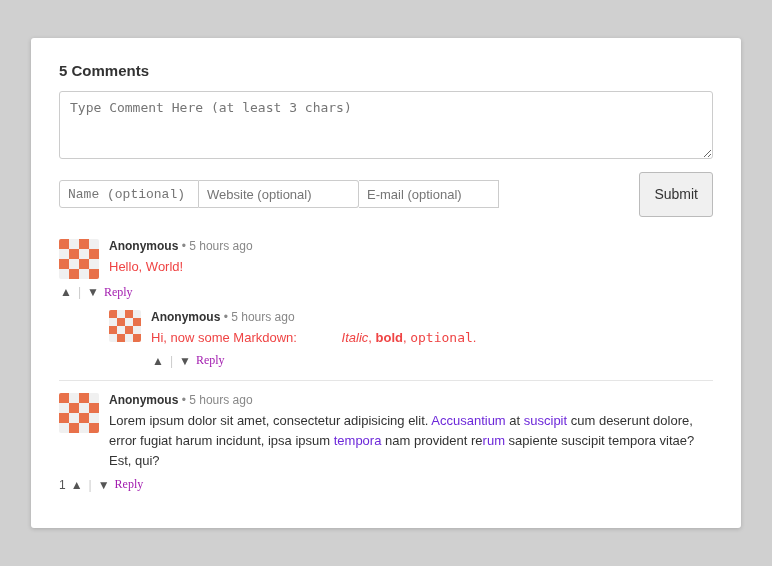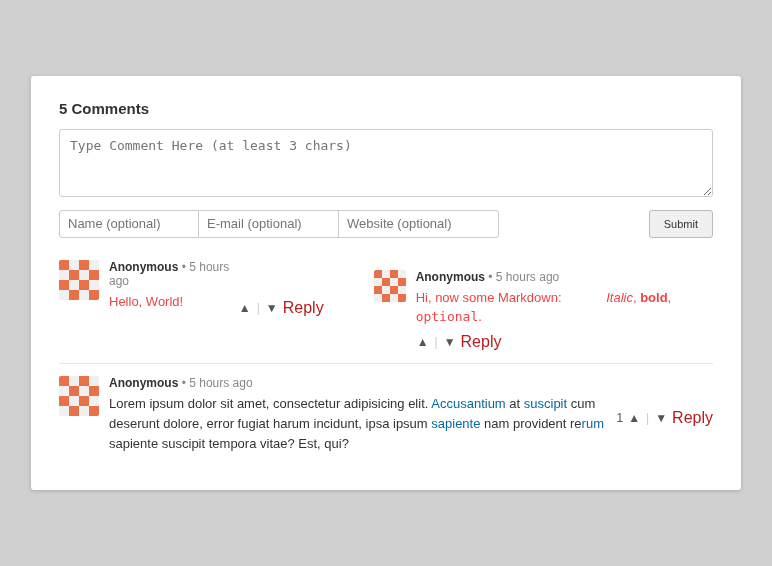--- a/index.html
+++ b/index.html
@@ -46,40 +46,40 @@
     .form-input {
       border: 1px solid #ccc;
       border-radius: 0;
       padding: 5px 8px;
       font-size: 13px;
       color: #999;
       outline: none;
       height: 28px;
     }
     .form-input:first-child { border-radius: 3px 0 0 3px; }
-    .input-name { width: 140px; }
+    .input-name { width: 140px; font-family: Liberation Mono, monospace; }
     .input-email { width: 140px; border-left: none; }
     .input-website { width: 160px; border-left: none; border-radius: 0 3px 3px 0; }
     .submit-btn {
       margin-left: auto;
       background: #f0f0f0;
       border: 1px solid #bbb;
       border-radius: 3px;
       padding: 4px 14px;
-      font-size: 11px;
+      font-size: 14px;
       cursor: pointer;
-      height: 28px;
+      height: 45px;
       color: #333;
     }
     .comments-list {
       margin-top: 22px;
     }
     .comment {
       display: flex;
-      flex-direction: row;
+      flex-direction: column;
       margin-bottom: 8px;
     }
     .comment-main {
       display: flex;
       gap: 10px;
       align-items: flex-start;
     }
     .avatar {
       width: 40px;
       height: 40px;
@@ -144,27 +144,27 @@
     }
     .vote-count {
       font-size: 12px;
       color: #555;
     }
     .divider {
       color: #ccc;
       margin: 0 1px;
     }
     .reply-link {
-      color: #b91c1c;
+      color: #a21caf;
       text-decoration: none;
-      font-size: 16px;
+      font-size: 12px;
       cursor: pointer;
       background: none;
       border: none;
-      font-family: Liberation Sans, sans-serif;
+      font-family: Liberation Serif, serif;
     }
     .separator {
       border: none;
       border-top: 1px solid #e5e5e5;
       margin: 12px 0;
     }
     .nested-comment {
       margin-left: 50px;
       margin-top: 10px;
       display: flex;
@@ -173,34 +173,34 @@
     .nested-main {
       display: flex;
       gap: 10px;
       align-items: flex-start;
     }
     .long-text {
       font-size: 13px;
       color: #333;
       line-height: 1.55;
     }
-    .link-colored { color: #0369a1; }
+    .link-colored { color: #6d28d9; }
   </style>
 </head>
 <body>
 
 <div class="card">
   <div class="section-title">5 Comments</div>
 
   <div>
     <textarea class="comment-textarea" placeholder="Type Comment Here (at least 3 chars)" style=""></textarea>
     <div class="form-row">
       <input class="form-input input-name" type="text" placeholder="Name (optional)" style="">
+      <input class="form-input input-website" type="text" placeholder="Website (optional)" style="">
       <input class="form-input input-email" type="text" placeholder="E-mail (optional)" style="">
-      <input class="form-input input-website" type="text" placeholder="Website (optional)" style="">
       <button class="submit-btn">Submit</button>
     </div>
   </div>
 
   <div class="comments-list">
 
     <div class="comment">
       <div class="comment-main">
         <div class="avatar">
           <svg class="avatar-img" viewBox="0 0 40 40" xmlns="http://www.w3.org/2000/svg">
@@ -278,21 +278,21 @@
             <rect x="10" y="30" width="10" height="10" fill="#e8714a"></rect>
             <rect x="30" y="30" width="10" height="10" fill="#e8714a"></rect>
           </svg>
         </div>
         <div class="comment-body">
           <div class="comment-meta">
             <span class="comment-author">Anonymous</span>
             <span class="comment-time"> • 5 hours ago</span>
           </div>
           <div class="comment-text long-text">
-            Lorem ipsum dolor sit amet, consectetur adipisicing elit. <span class="link-colored">Accusantium</span> at <span class="link-colored">suscipit</span> cum deserunt dolore, error fugiat harum incidunt, ipsa ipsum <span class="link-colored">sapiente</span> nam provident re<span class="link-colored">rum</span> sapiente suscipit tempora vitae? Est, qui?
+            Lorem ipsum dolor sit amet, consectetur adipisicing elit. <span class="link-colored">Accusantium</span> at <span class="link-colored">suscipit</span> cum deserunt dolore, error fugiat harum incidunt, ipsa ipsum <span class="link-colored">tempora</span> nam provident re<span class="link-colored">rum</span> sapiente suscipit tempora vitae? Est, qui?
           </div>
         </div>
       </div>
       <div class="vote-row">
         <span class="vote-count">1</span>
         <button class="vote-btn">▲</button>
         <span class="divider">|</span>
         <button class="vote-btn">▼</button>
         <button class="reply-link">Reply</button>
       </div>

